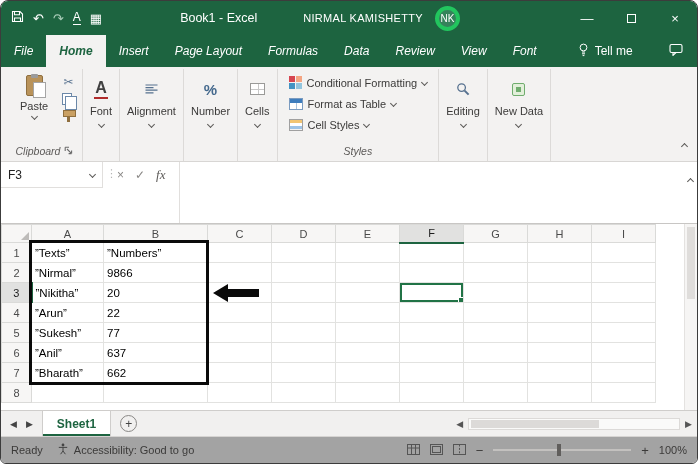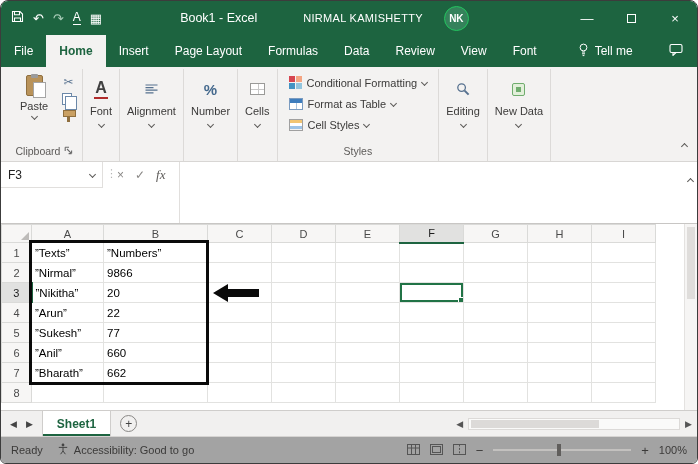--- a/index.html
+++ b/index.html
@@ -7,36 +7,36 @@
   .window { width:698px; height:464px; border:1px solid #3c3c3c; border-radius:8px 8px 6px 6px; overflow:hidden; display:flex; flex-direction:column; background:#fff; }
 
   
   .titlebar { height:34px; background:#1D6440; display:flex; align-items:center; color:#fff; padding-left:10px; flex:none; }
   .qat { display:flex; align-items:center; gap:9px; }
   .qat .glyph { font-size:13px; line-height:1; cursor:default; }
   .qat .dim { color:#A9CDB8; }
   .ua { font-size:12px; border-bottom:1px solid #fff; line-height:1.1; }
   .tb-title { margin-left:78px; font-size:12.5px; white-space:nowrap; }
   .tb-user { margin-left:46px; font-size:11px; letter-spacing:.3px; white-space:nowrap; }
-  .tb-avatar { margin-left:21px; width:25px; height:25px; border-radius:50%; background:#35825B; border:1px solid #22c55e; display:flex; align-items:center; justify-content:center; font-size:10px; font-weight:bold; }
+  .tb-avatar { margin-left:12px; width:25px; height:25px; border-radius:50%; background:#35825B; border:4px solid #22c55e; display:flex; align-items:center; justify-content:center; font-size:10px; font-weight:normal; }
   .tb-controls { margin-left:auto; display:flex; height:100%; }
   .wbtn { width:44px; display:flex; align-items:center; justify-content:center; font-size:13px; }
   .maxbox { width:9px; height:9px; border:1px solid #fff; display:inline-block; }
 
   
   .tabrow { height:32px; background:#1D6440; display:flex; align-items:stretch; color:#fff; font-size:12px; flex:none; }
-  .tab { display:flex; align-items:center; padding:0 13px; cursor:default; white-space:nowrap; }
+  .tab { display:flex; align-items:center; padding:0 13px; cursor:default; white-space:nowrap;font-style:italic; }
   .tab.active { background:#F3F2F1; color:#1D6440; font-weight:600; }
   .tellme { display:flex; align-items:center; gap:6px; margin-left:28px; }
   .comment-wrap { margin-left:auto; display:flex; align-items:center; padding-right:14px; }
 
   
   .ribbon { position:relative; height:95px; background:#F3F2F1; border-bottom:1px solid #D8D6D4; display:flex; align-items:stretch; padding:2px 26px 0 6px; flex:none; }
   .rgroup { border-right:1px solid #DCDAD8; padding:3px 7px 1px; display:flex; flex-direction:column; align-items:center; }
-  .rgroup-label { margin-top:auto; margin-bottom:2px; font-size:10.5px; color:#5C5A58; display:flex; align-items:center; gap:4px; height:15px; }
+  .rgroup-label { margin-top:auto; margin-bottom:2px; font-size:10.5px; color:#5C5A58; display:flex; align-items:center; gap:4px; height:15px;font-style:italic; }
   .chev { display:inline-block; width:5px; height:5px; border-right:1.2px solid currentColor; border-bottom:1.2px solid currentColor; transform:rotate(45deg); color:#5C5A58; flex:none; }
   .chev.up { transform:rotate(-135deg); }
   .clip-top { display:flex; gap:8px; }
   .paste { display:flex; flex-direction:column; align-items:center; gap:2px; width:40px; padding-top:3px; font-size:11px; color:#3B3A39; }
   .ico-clip { position:relative; width:17px; height:21px; background:#B9935A; border:1px solid #8F6F3F; border-radius:2px; margin-bottom:2px; }
   .ico-clip::before { content:""; position:absolute; top:-2px; left:4px; width:7px; height:4px; background:#9B9B9B; border-radius:1px; }
   .ico-clip::after { content:""; position:absolute; right:-4px; bottom:-3px; width:11px; height:14px; background:#fff; border:1px solid #A5A5A5; }
   .clip-smalls { display:flex; flex-direction:column; gap:5px; padding-top:4px; align-items:center; }
   .cutg { font-size:12px; color:#56718F; line-height:1; }
   .ico-copy { position:relative; width:10px; height:12px; background:#fff; border:1px solid #6B88A8; margin-right:3px; }
@@ -380,21 +380,21 @@
             <td></td>
             <td></td>
             <td></td>
             <td></td>
             <td></td>
             <td></td>
         </tr>
         <tr>
           <th>6</th>
           <td>”Anil”</td>
-          <td>660</td>
+          <td>637</td>
           <td></td>
             <td></td>
             <td></td>
             <td></td>
             <td></td>
             <td></td>
             <td></td>
         </tr>
         <tr>
           <th>7</th>

